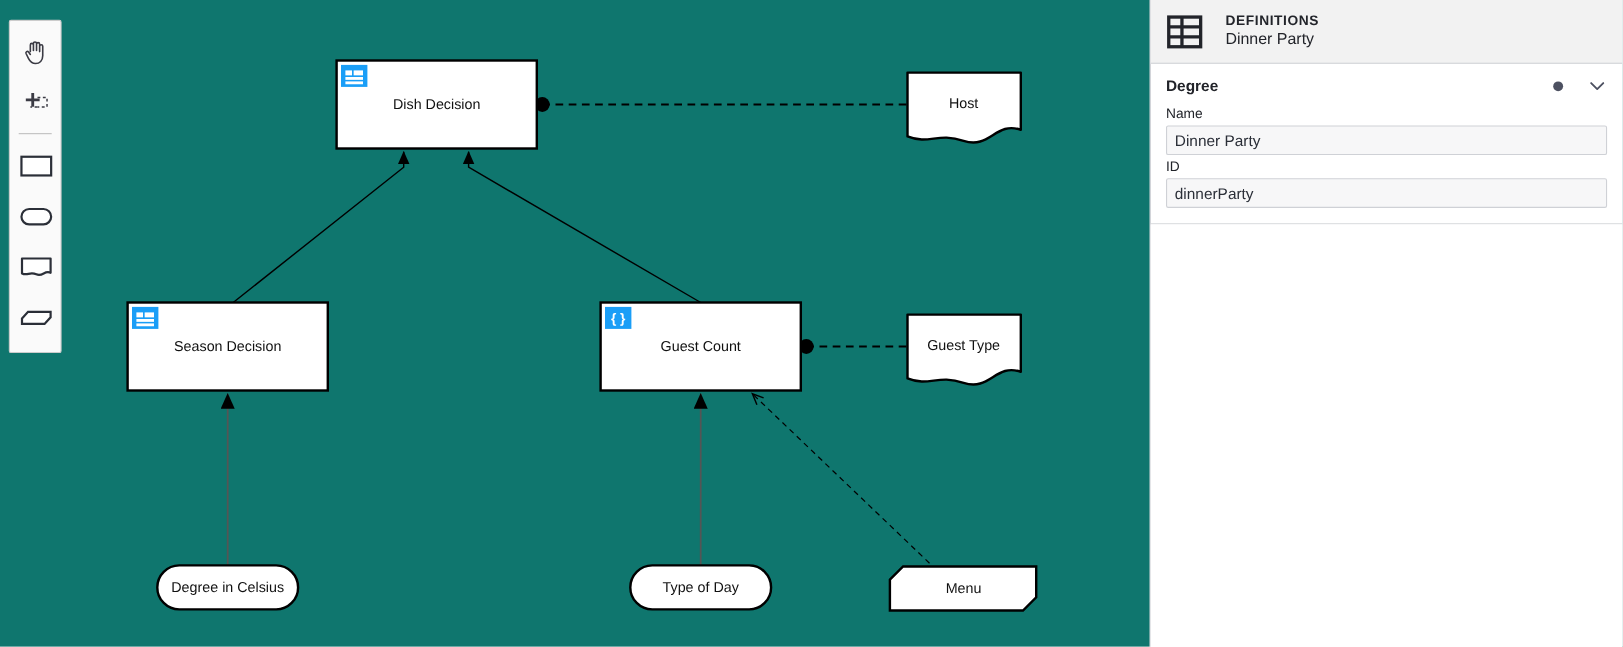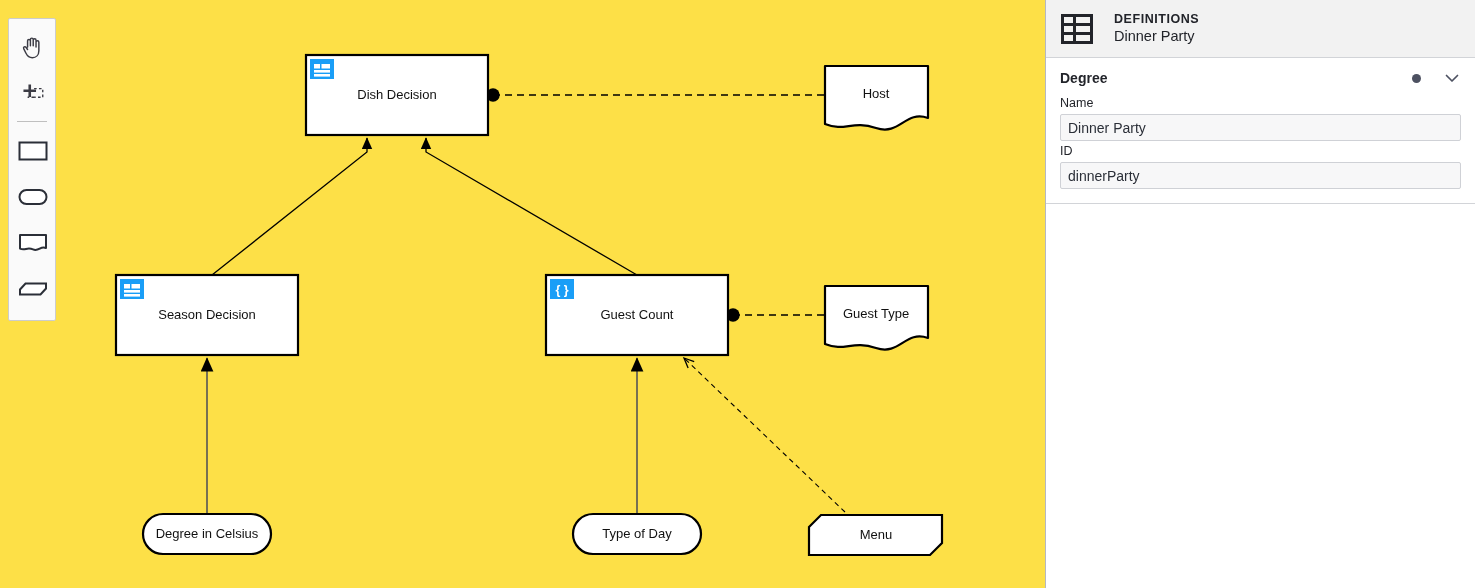--- a/index.html
+++ b/index.html
@@ -15,21 +15,21 @@
     width: 1475px; height: 588px;
     display: flex;
     background: #ffffff;
   }
 
   
   #canvas-area {
     position: relative;
     width: 1045px;
     height: 588px;
-    background: #fde047;
+    background: #0f766e;
     overflow: hidden;
   }
   #diagram-svg {
     position: absolute;
     left: 0; top: 0;
     width: 1045px; height: 588px;
   }
 
   
   #palette {

